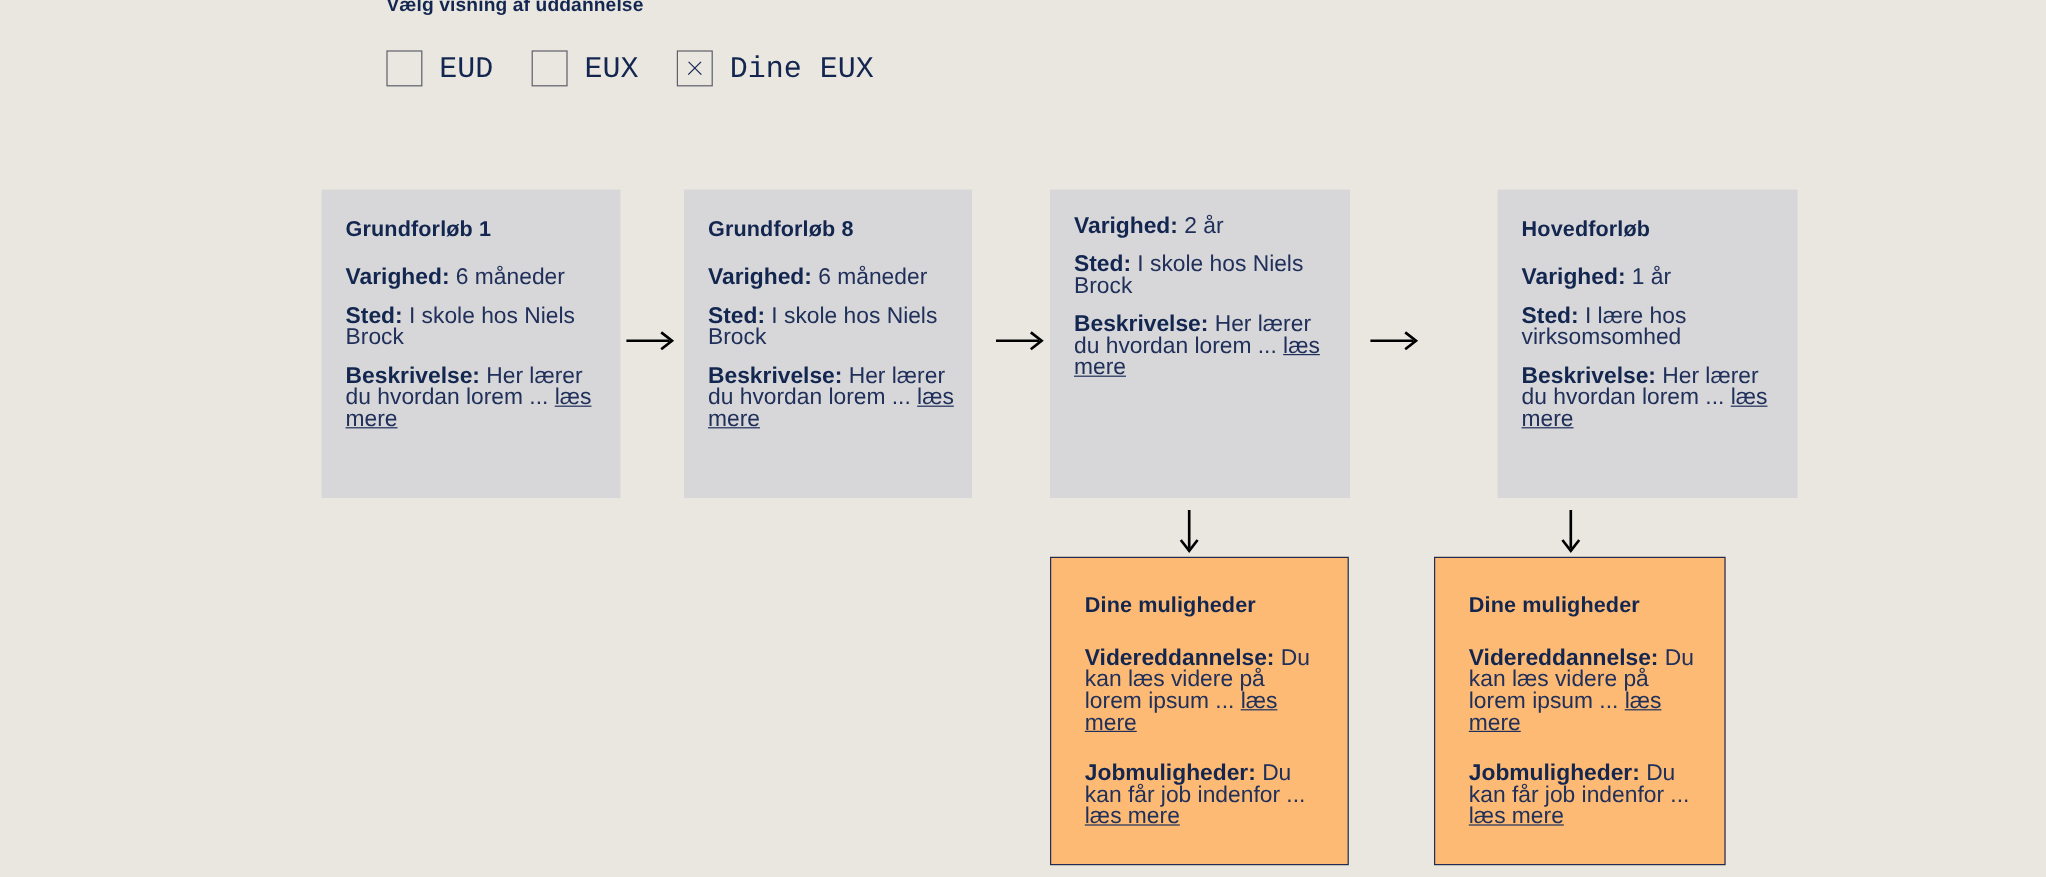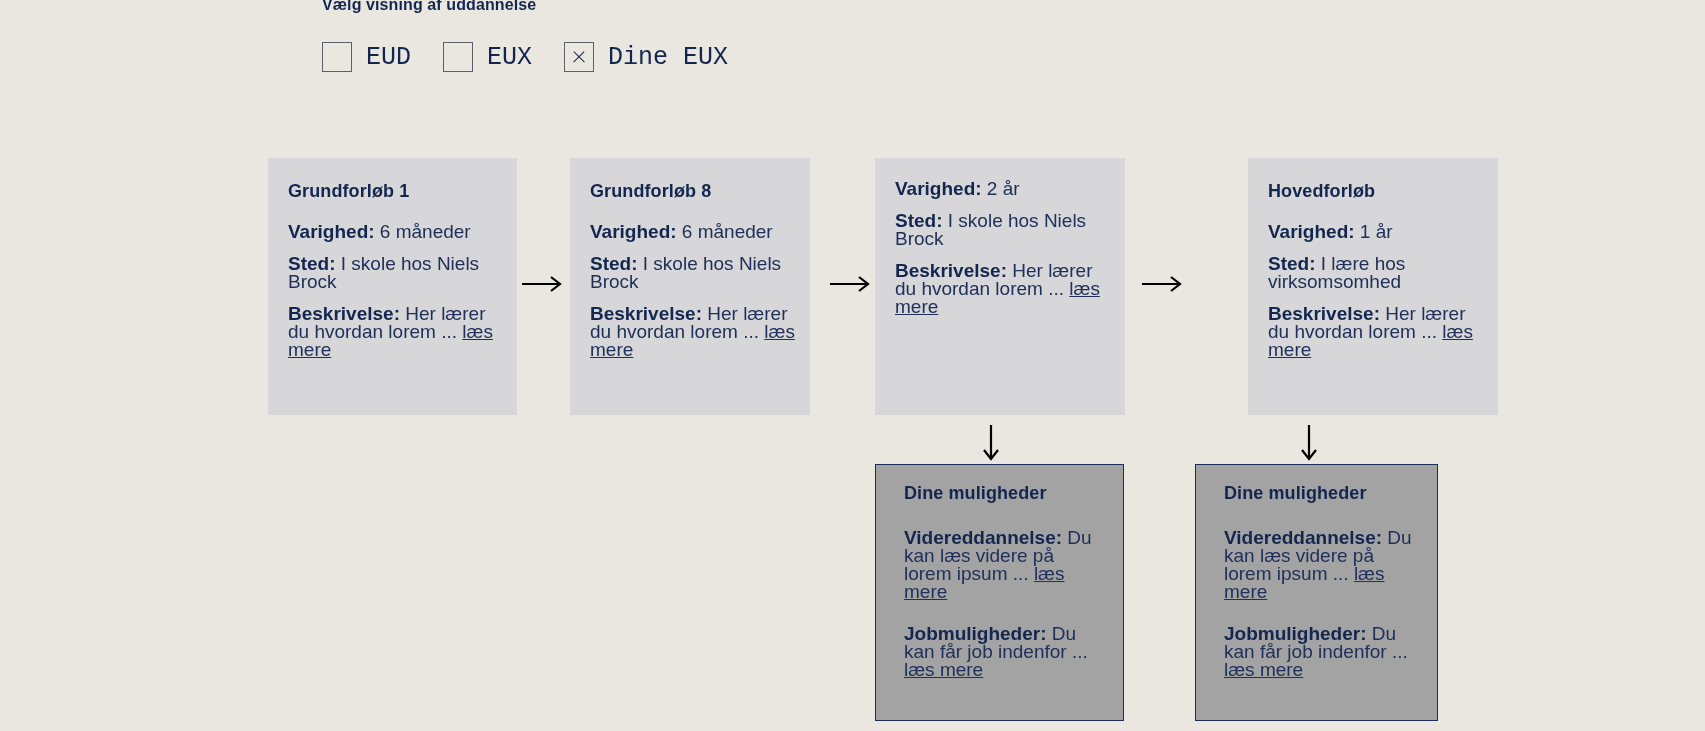--- a/index.html
+++ b/index.html
@@ -75,23 +75,23 @@
     margin-bottom: 14px;
   }
   .field b { color: #13264f; }
   .field a {
     color: #20305a;
   }
 
   
   .ocard {
     position: absolute;
-    background: #a3a3a3;
+    background: #fdba74;
     border: 1.4px solid #1d2d57;
-    padding: 17px 22px 22px 28px;
+    padding: 28px 22px 22px 28px;
   }
   .ocard .card-title {
     font-size: 18px;
     font-weight: bold;
     color: #13264f;
     line-height: 23px;
     margin-bottom: 24px;
     letter-spacing: 0.1px;
   }
   .ocard .field { margin-bottom: 24px; }

